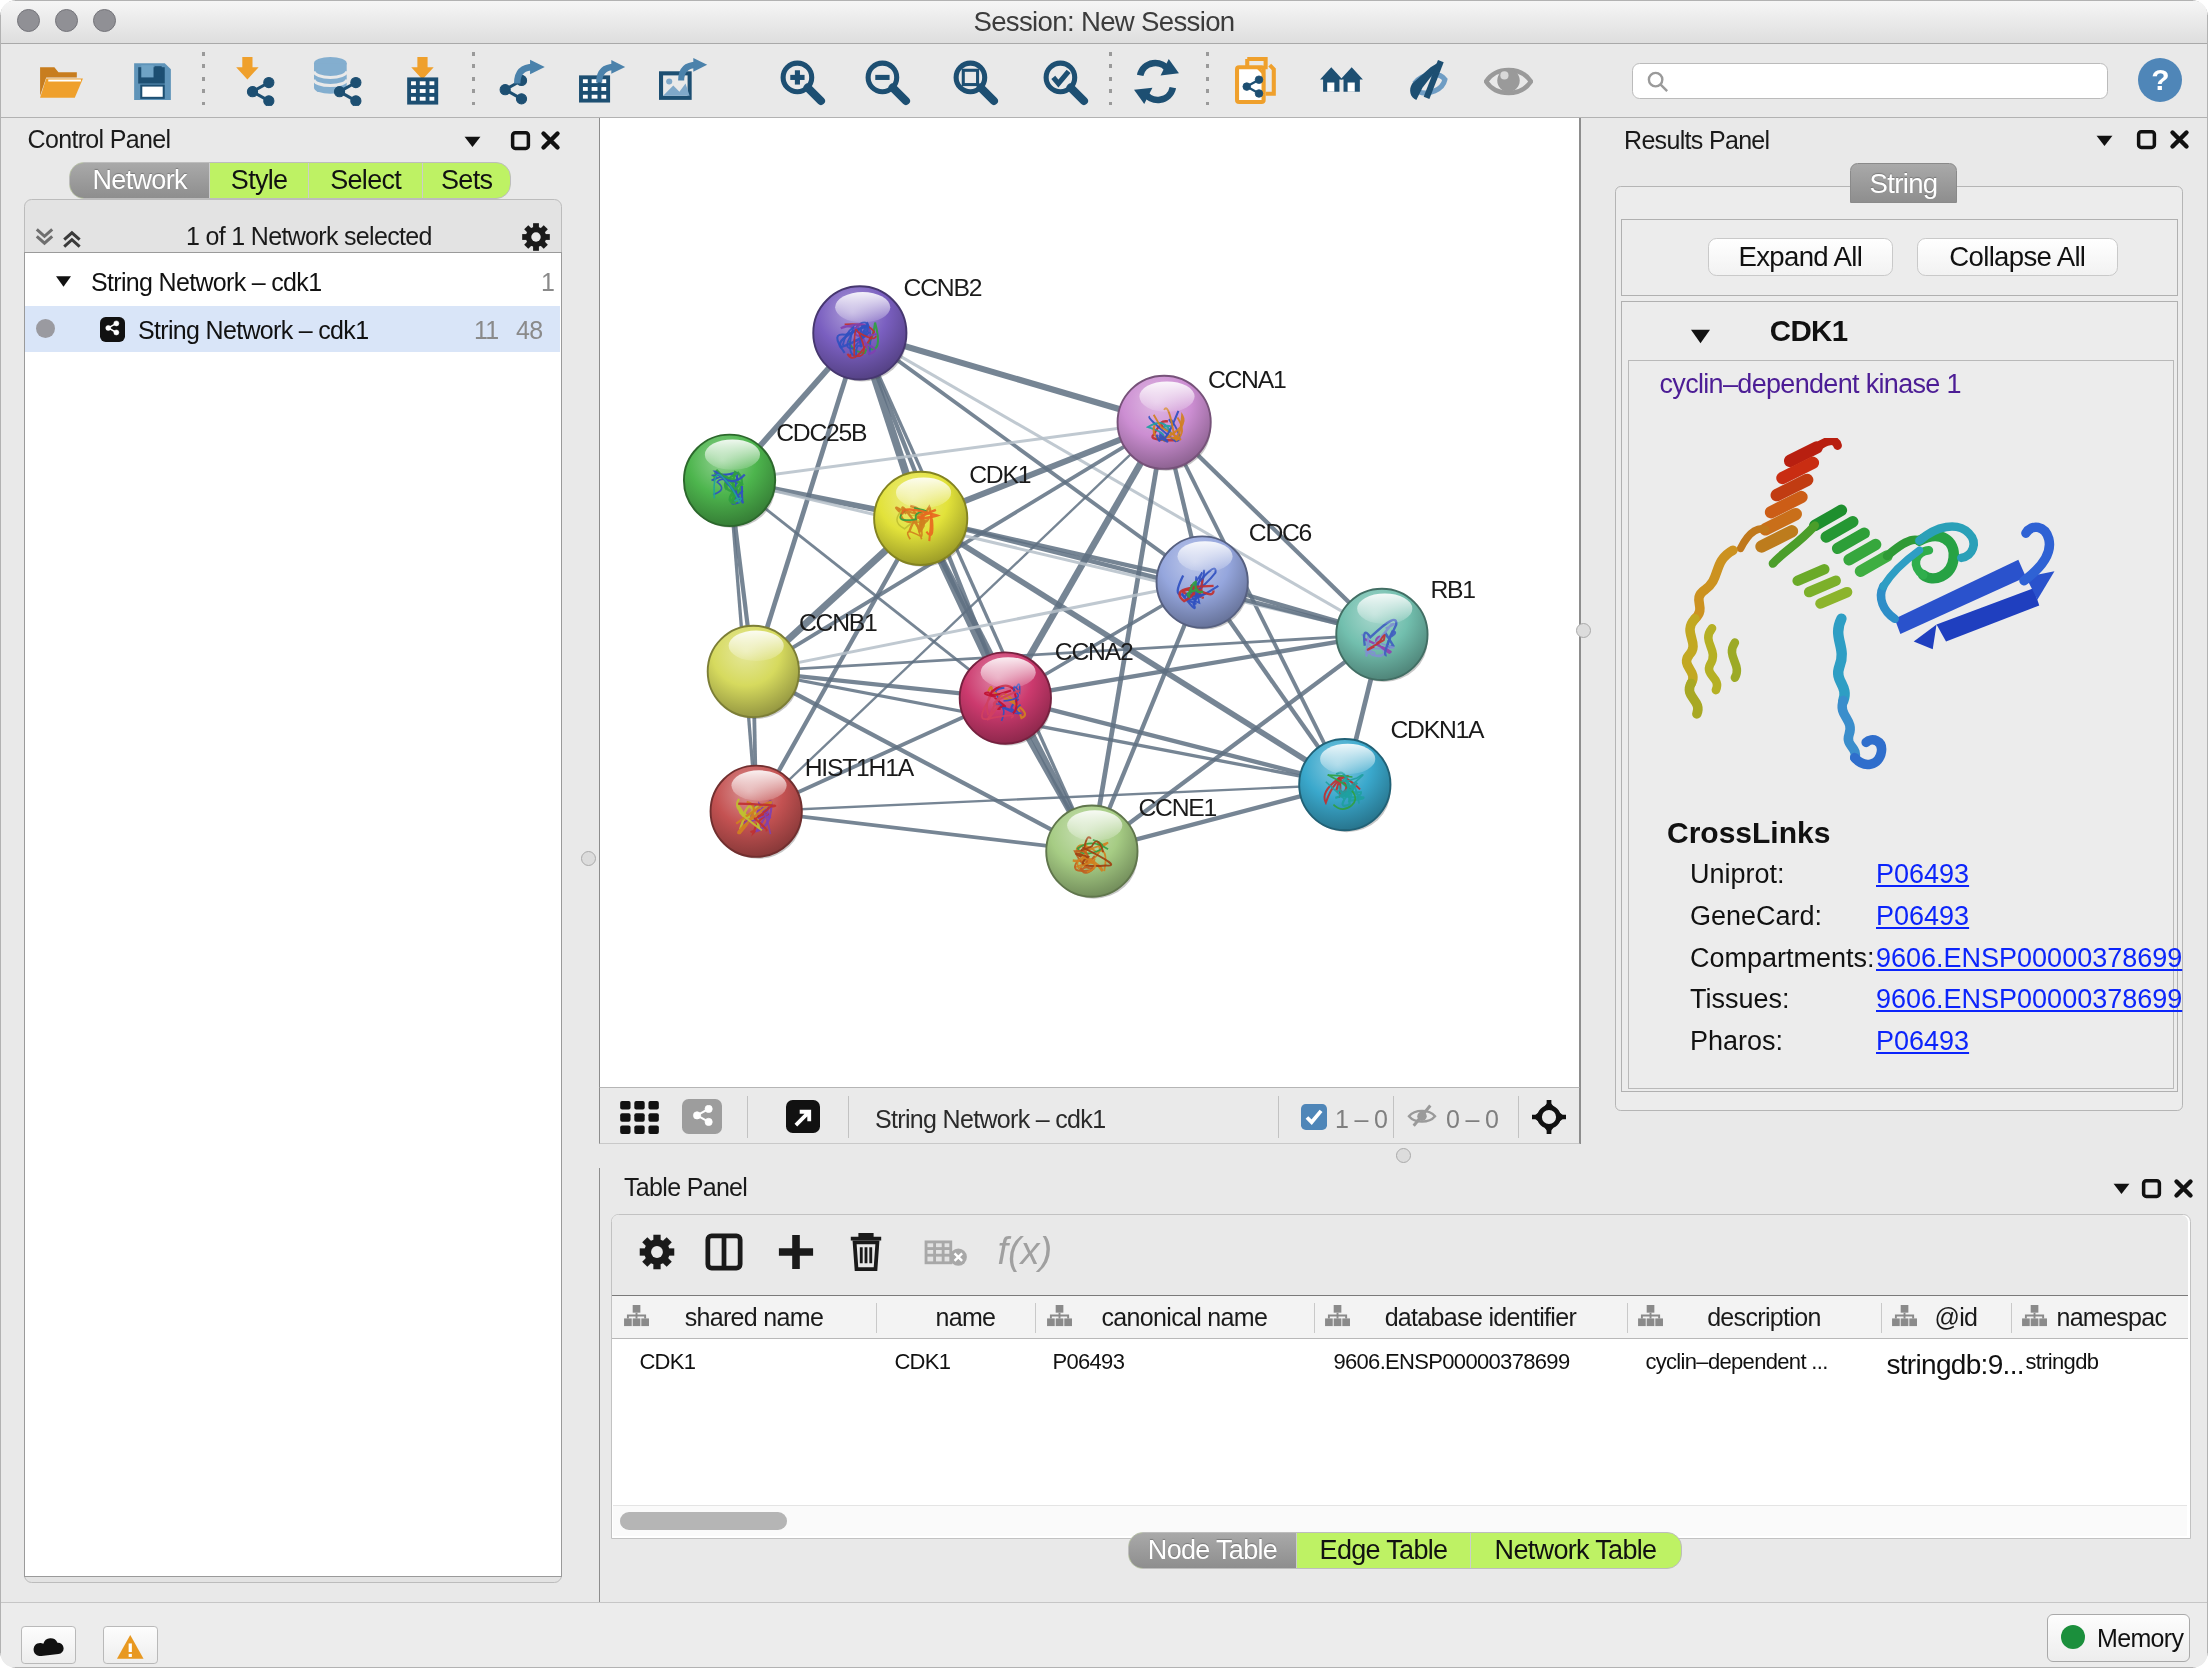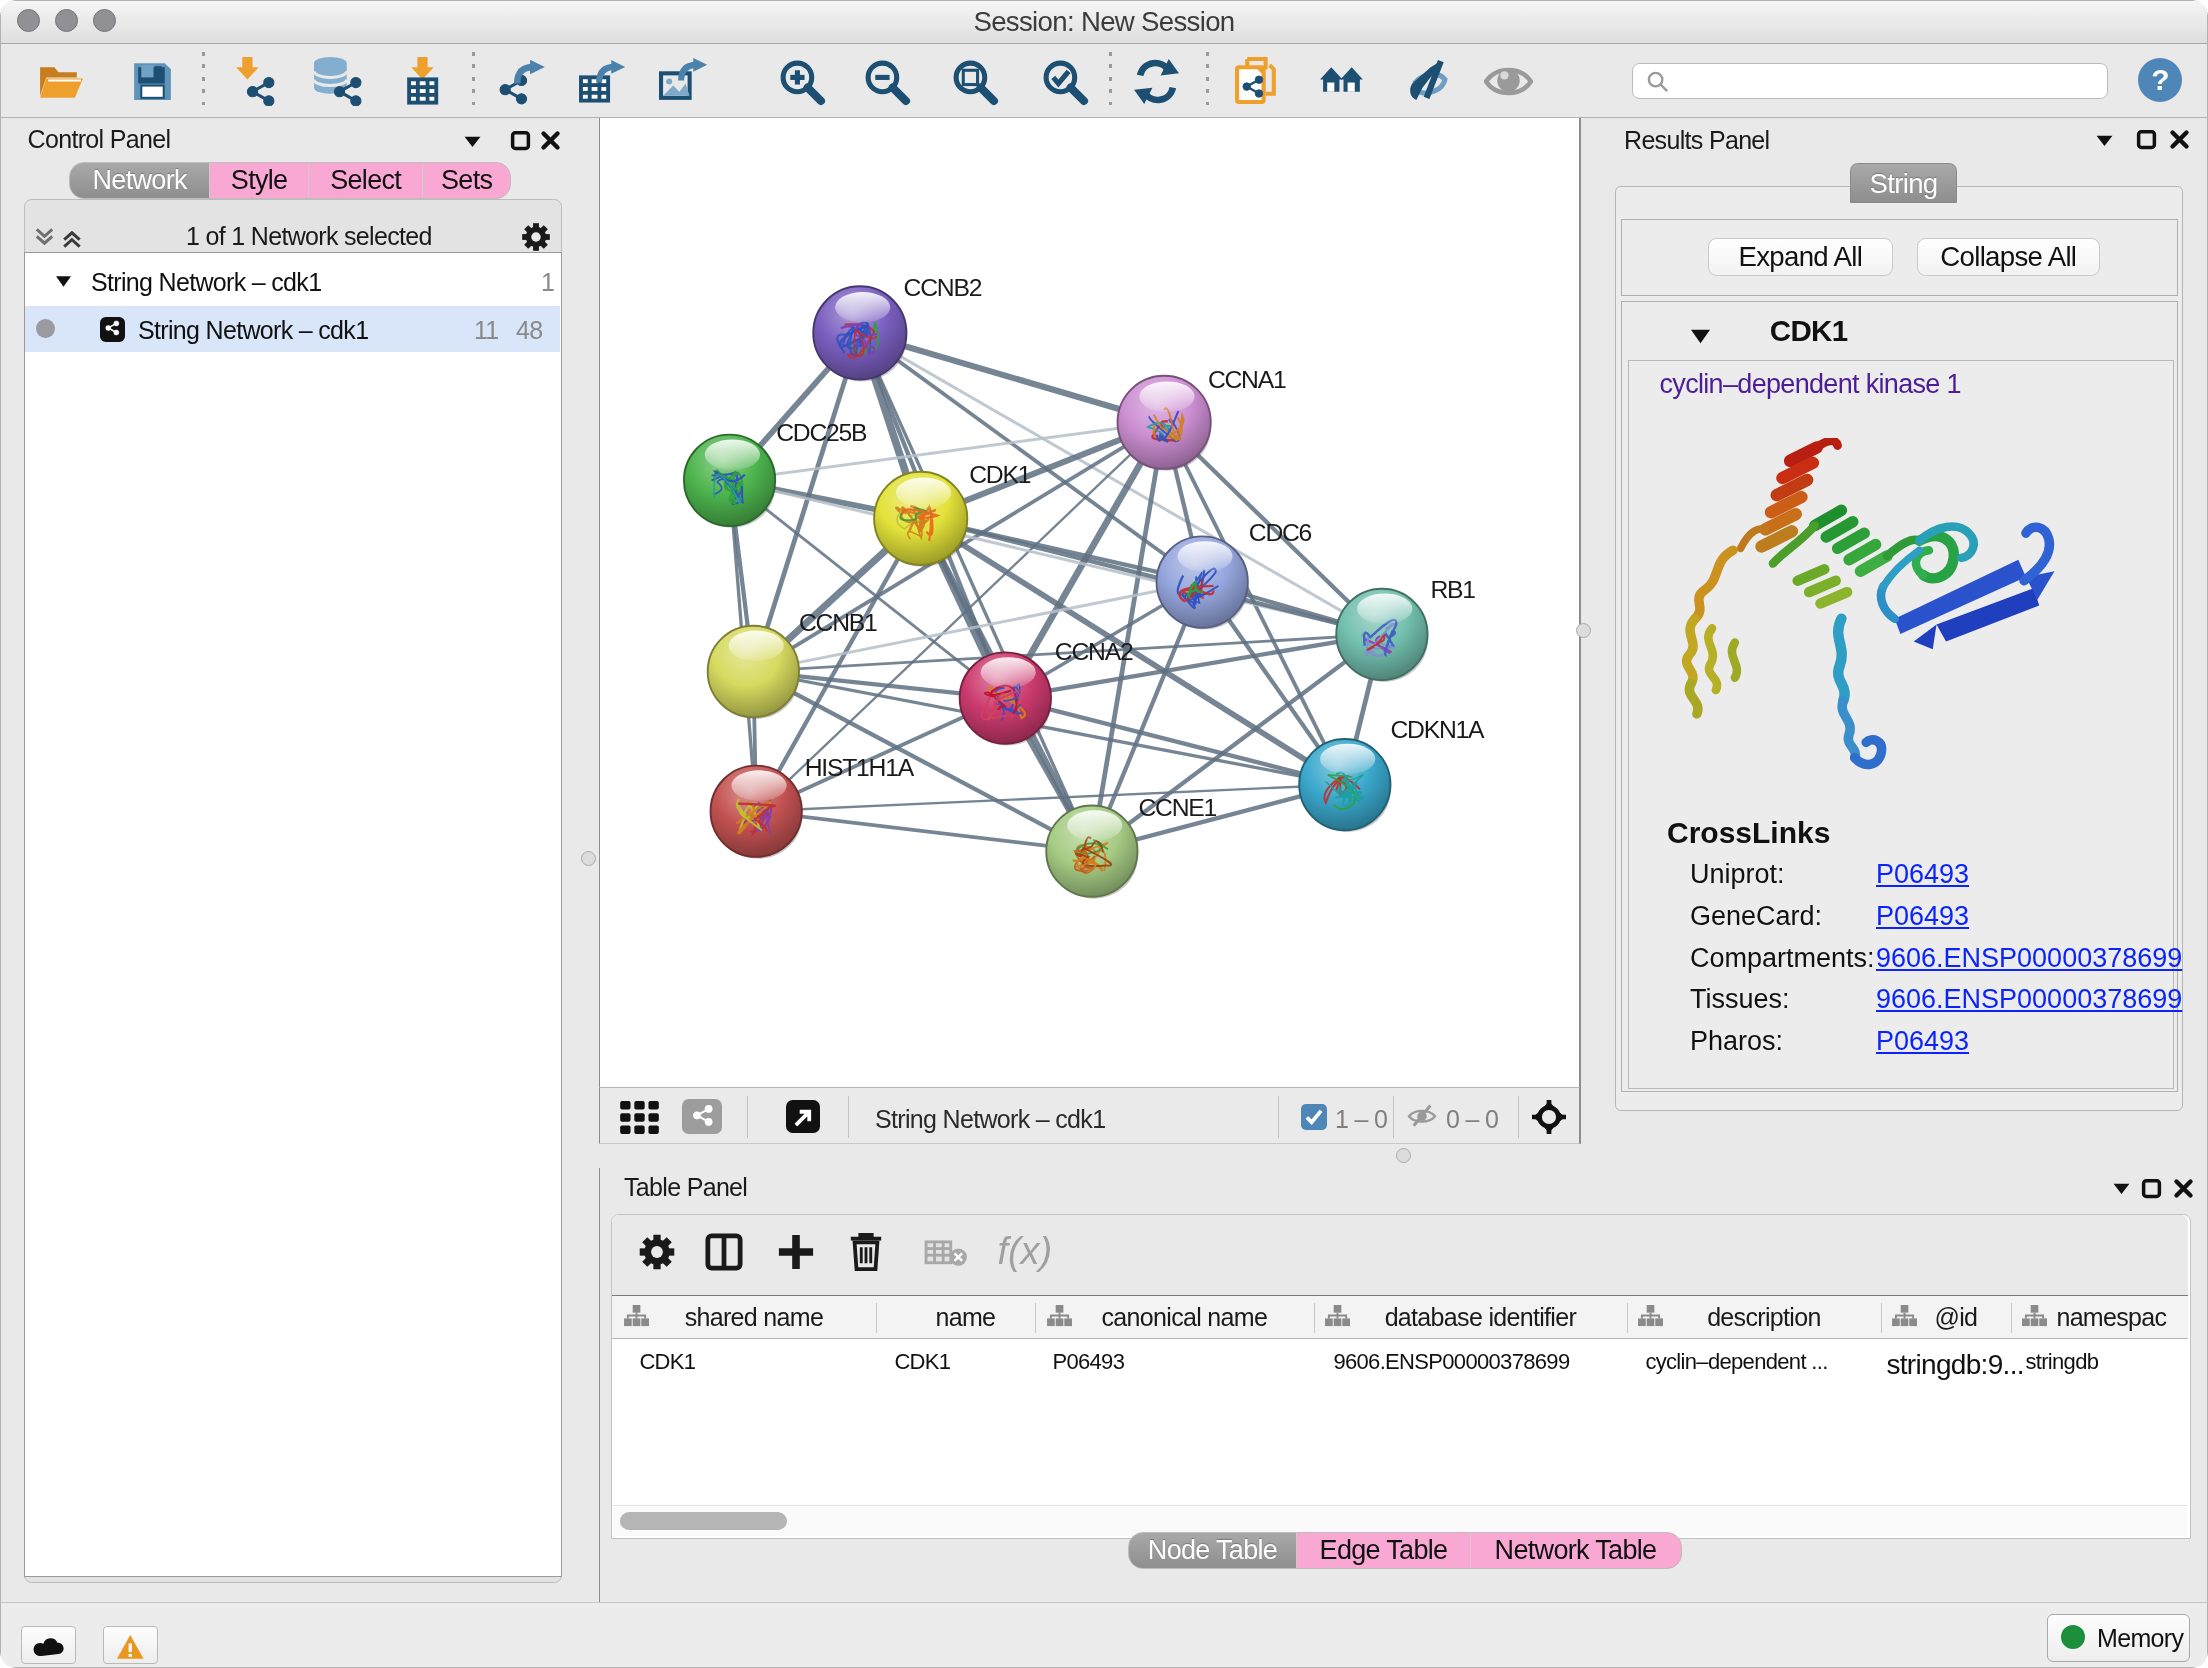--- a/index.html
+++ b/index.html
@@ -2,21 +2,21 @@
 <html style="font-size:15px"><head><meta charset="utf-8"><style>*{margin:0;padding:0;box-sizing:border-box}
 html,body{width:2208px;height:1668px;overflow:hidden;font-family:"Liberation Sans",sans-serif;background:#e9e9e9;letter-spacing:-0.045em}
 .abs{position:absolute}
 .titlebar{position:absolute;left:0;top:0;width:2208px;height:44px;background:linear-gradient(#f6f6f6,#dedede);border-bottom:1.9px solid #a9a9a9;border-radius:11.4px 11.4px 0 0}
 .tl{position:absolute;top:8.6px;width:23px;height:23px;border-radius:50%;background:#909095;border:1.4px solid #74747a}
 .title{position:absolute;top:5.7px;left:0;width:2208px;text-align:center;font-size:27.6px;color:#3c3c3c}
 .toolbar{position:absolute;left:0;top:46px;width:2208px;height:72px;background:#e9e9e9;border-bottom:1.9px solid #b2b2b2}
 .tsep{position:absolute;top:5.7px;width:2.9px;height:55px;background:repeating-linear-gradient(#9a9a9a 0 3.8px,transparent 3.8px 12.4px)}
 .searchbox{position:absolute;left:1632px;top:17px;width:476px;height:36px;background:#fff;border:1.9px solid #bbb;border-radius:7.6px}
 .panel-title{font-size:25px;color:#1a1a1a}
-.tabs{position:absolute;display:flex;border-radius:15px;overflow:hidden;border:1px solid #bdbdbd;background:#f9a8d4}
+.tabs{position:absolute;display:flex;border-radius:15px;overflow:hidden;border:1px solid #bdbdbd;background:#bef264}
 .tab{font-size:27px;color:#111;display:flex;align-items:center;justify-content:center;border-left:1px solid #ccc}
 .tab:first-child{border-left:none}
 .tab.sel{background:linear-gradient(#a9a9a9,#8e8e8e);color:#fff;text-shadow:0 -1px 1px rgba(0,0,0,0.25)}
 .treebox{position:absolute;left:24px;top:134px;width:538px;height:1325px;background:#fff;border:1.9px solid #9a9a9a}
 .netview{position:absolute;left:599px;top:118px;width:981px;height:969px;background:#fff;border-left:1px solid #8d8d8d;border-right:1px solid #8d8d8d}
 .netbar{position:absolute;left:599px;top:1087px;width:981px;height:57px;background:#eaeaea;border-left:1px solid #8d8d8d;border-right:1px solid #8d8d8d;border-top:1px solid #b5b5b5;border-bottom:1px solid #c9c9c9}
 .vsep{position:absolute;top:7.6px;width:0;height:42px;border-left:1px solid #c2c2c2}
 .resultspanel{position:absolute;left:1580px;top:118px;width:629px;height:1026px;background:#e9e9e9;border-left:1px solid #8d8d8d}
 .respane{position:absolute;left:34px;top:68px;width:568px;height:925px;background:#ececec;border:1.9px solid #b5b5b5;border-radius:5.7px}
 .btn{position:absolute;background:linear-gradient(#ffffff,#f2f2f2);border:1.9px solid #c9c9c9;border-radius:8.6px;font-size:27.6px;color:#111;text-align:center}
@@ -603,21 +603,21 @@
     <svg style="left:555px;top:11.4px" width="21" height="21" viewBox="0 0 24 24">
       <rect x="3" y="3" width="18" height="18" fill="none" stroke="#111" stroke-width="4" rx="3"></rect>
     </svg>
     <svg style="left:588px;top:11.4px" width="21" height="21" viewBox="0 0 24 24">
       <path d="M4 4 L20 20 M20 4 L4 20" stroke="#111" stroke-width="5" stroke-linecap="round"></path>
     </svg>
     <div class="abs" style="left:269px;top:45px;width:107px;height:40px;z-index:3;background:linear-gradient(#a9a9a9,#8e8e8e);border:1px solid #8a8a8a;border-radius:7.6px 7.6px 0 0;color:#fff;font-size:27.6px;text-align:center;line-height:40px;text-shadow:0 -1px 1px rgba(0,0,0,0.25)">String</div>
     <div class="respane">
       <div class="abs" style="left:4.8px;top:32px;width:557px;height:77px;border:1px solid #b0b0b0">
         <div class="btn" style="left:86px;top:18px;width:185px;height:38px;line-height:36px">Expand All</div>
-        <div class="btn" style="left:295px;top:18px;width:183px;height:38px;line-height:36px">Collapse All</div>
+        <div class="btn" style="left:295px;top:18px;width:201px;height:38px;line-height:36px">Collapse All</div>
       </div>
       <div class="abs" style="left:4.8px;top:114px;width:557px;height:791px;border:1px solid #b0b0b0">
         <svg style="left:67px;top:25px;position:absolute" width="23" height="19" viewBox="0 0 24 20">
           <path d="M2 3 L22 3 L12 17 Z" fill="#111"></path>
         </svg>
         <div class="abs" style="left:148px;top:12.4px;font-size:29.5px;font-weight:bold;color:#111">CDK1</div>
         <div class="abs" style="left:6.7px;top:58px;width:546px;height:729px;border:1px solid #b9b9b9;background:#ececec">
           <div class="abs" style="left:30px;top:7.6px;font-size:27px;color:#4c1d95">cyclin–dependent kinase 1</div>
         </div>
       </div>

